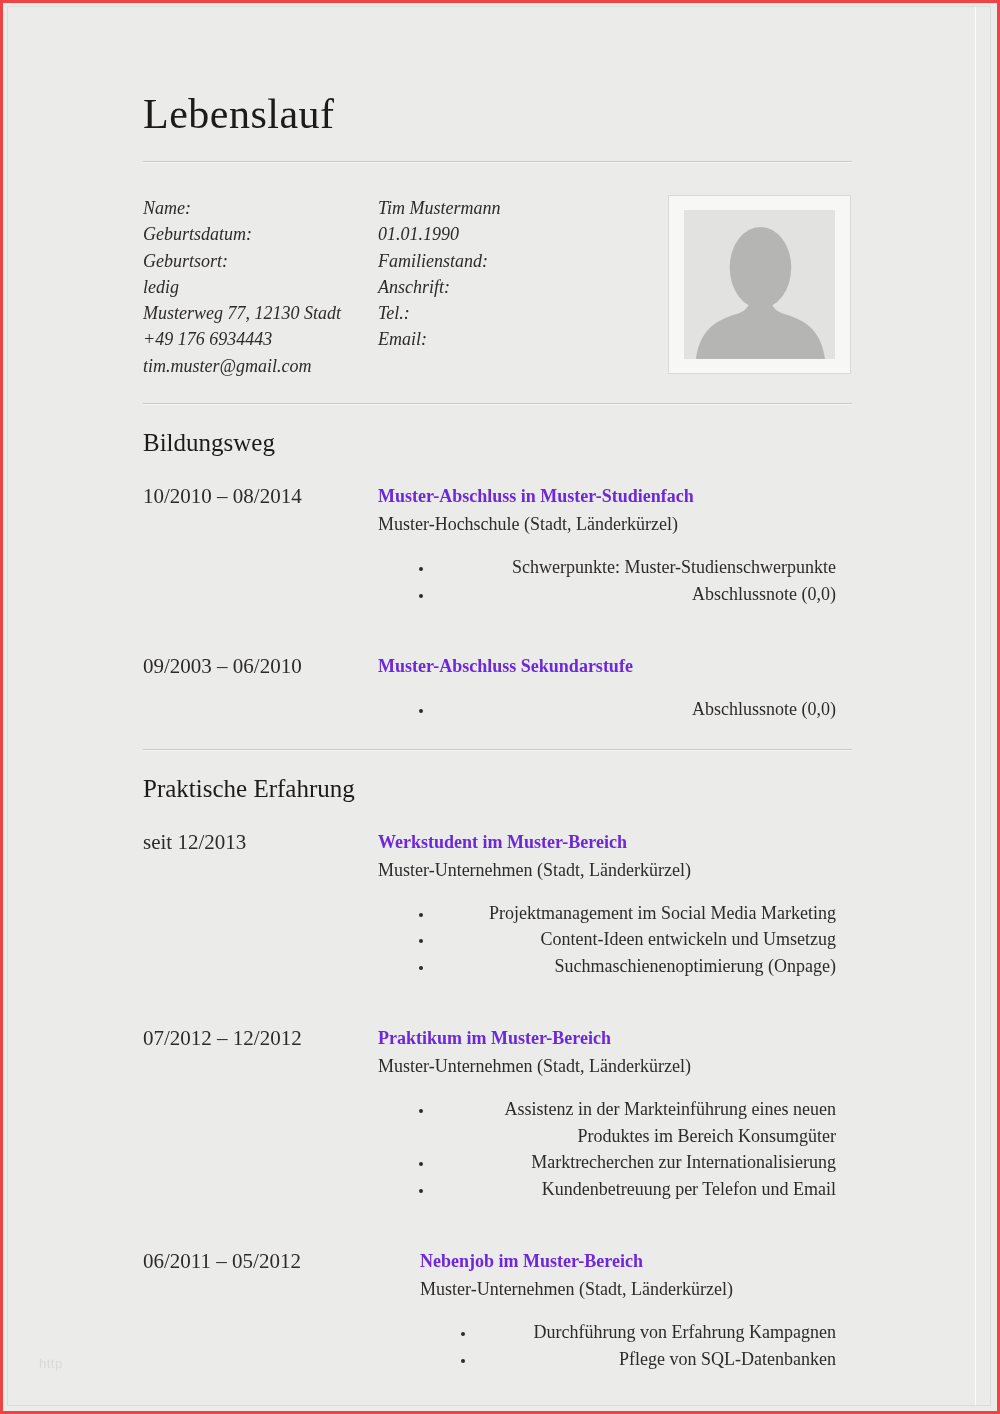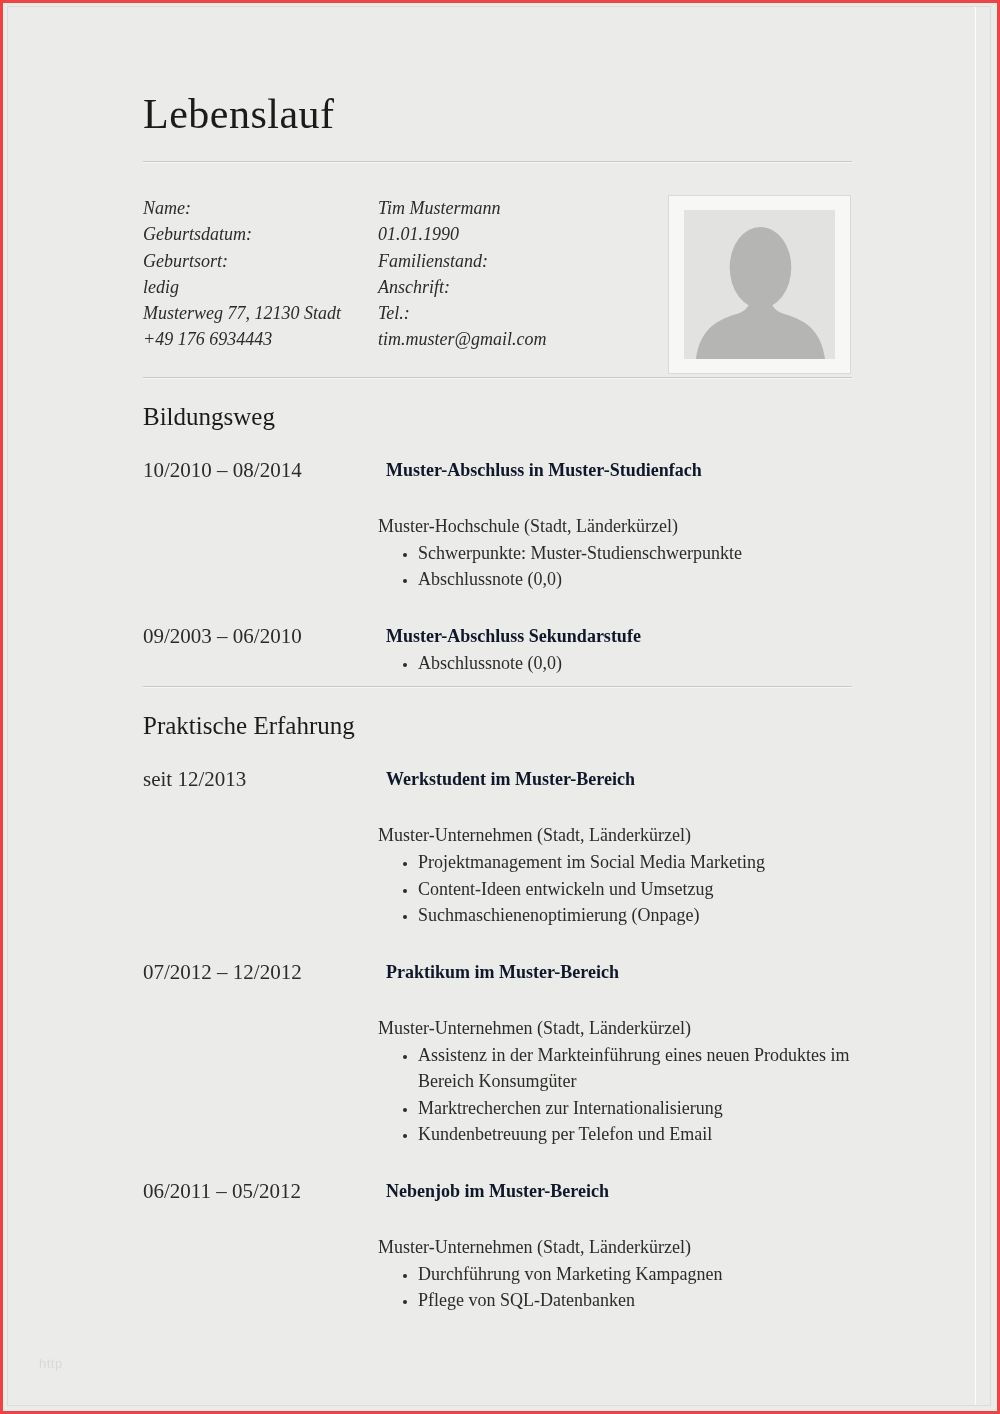--- a/index.html
+++ b/index.html
@@ -46,26 +46,26 @@
     font-size:18px; line-height:26.3px;font-style:italic;
   }
   .rule-2 { margin-top:24px; }
   h2 {
     margin:19px 0 22px 0;
     font-size:25px; font-weight:400; line-height:37px;
     color:#1c1b19;
   }
   .entry { display:flex; margin-bottom:30px; }
   .section .entry:last-child { margin-bottom:10px; }
-  .section-last .entry:last-child { margin-bottom:0; }
+  .section-last .entry:last-child { margin-bottom:0;gap:42px; }
   .entry-date { width:235px; flex-shrink:0; font-size:21px; line-height:27px; }
   .entry-body { flex:1; font-size:18px; line-height:26.5px; }
-  .entry-title { font-weight:700; font-size:18px; line-height:27px; color:#0f172a;margin-left:8px; }
-  .entry-sub { line-height:28px;margin-top:28px; }
-  .entry-bullets { margin:0; padding:0 0 0 40px; list-style:disc; }
+  .entry-title { font-weight:700; font-size:18px; line-height:27px; color:#6d28d9; }
+  .entry-sub { line-height:28px; }
+  .entry-bullets { margin:16px; padding:0 0 0 40px; list-style:disc;text-align:right; }
   .entry-bullets li { line-height:26.5px; }
   .entry-bullets li::marker { font-size:15px; }
   .photo {
     position:absolute; left:665px; top:192px;
     width:183px; height:179px; box-sizing:border-box;
     background:#f7f7f6; border:1px solid #d9d9d7;
     padding:14px 15px;
   }
   .photo-inner {
     width:100%; height:100%;
@@ -95,20 +95,21 @@
       <div class="p-value">Tim Mustermann</div>
       <div class="p-label">Geburtsdatum:</div>
       <div class="p-value">01.01.1990</div>
       <div class="p-label">Geburtsort:</div>
       <div class="p-label">Familienstand:</div>
       <div class="p-value">ledig</div>
       <div class="p-label">Anschrift:</div>
       <div class="p-value">Musterweg 77, 12130 Stadt</div>
       <div class="p-label">Tel.:</div>
       <div class="p-value">+49 176 6934443</div>
+      <div class="p-label">Email:</div>
       <div class="p-value">tim.muster@gmail.com</div>
     </div>
 
     <hr class="rule rule-2">
 
     <section class="section">
       <h2>Bildungsweg</h2>
 
       <div class="entry">
         <div class="entry-date">10/2010 – 08/2014</div>
@@ -163,21 +164,21 @@
           </ul>
         </div>
       </div>
 
       <div class="entry">
         <div class="entry-date">06/2011 – 05/2012</div>
         <div class="entry-body">
           <div class="entry-title">Nebenjob im Muster-Bereich</div>
           <div class="entry-sub">Muster-Unternehmen (Stadt, Länderkürzel)</div>
           <ul class="entry-bullets">
-            <li>Durchführung von Marketing Kampagnen</li>
+            <li>Durchführung von Erfahrung Kampagnen</li>
             <li>Pflege von SQL-Datenbanken</li>
           </ul>
         </div>
       </div>
     </section>
   </div>
 
   <div class="photo">
     <div class="photo-inner">
       <svg viewBox="0 0 152 148" preserveAspectRatio="xMidYMax meet">

